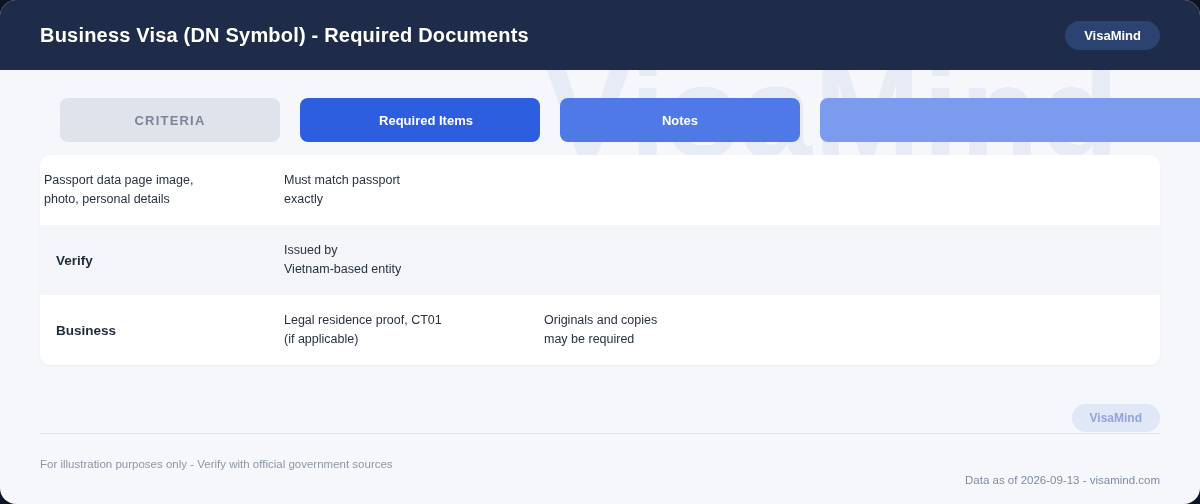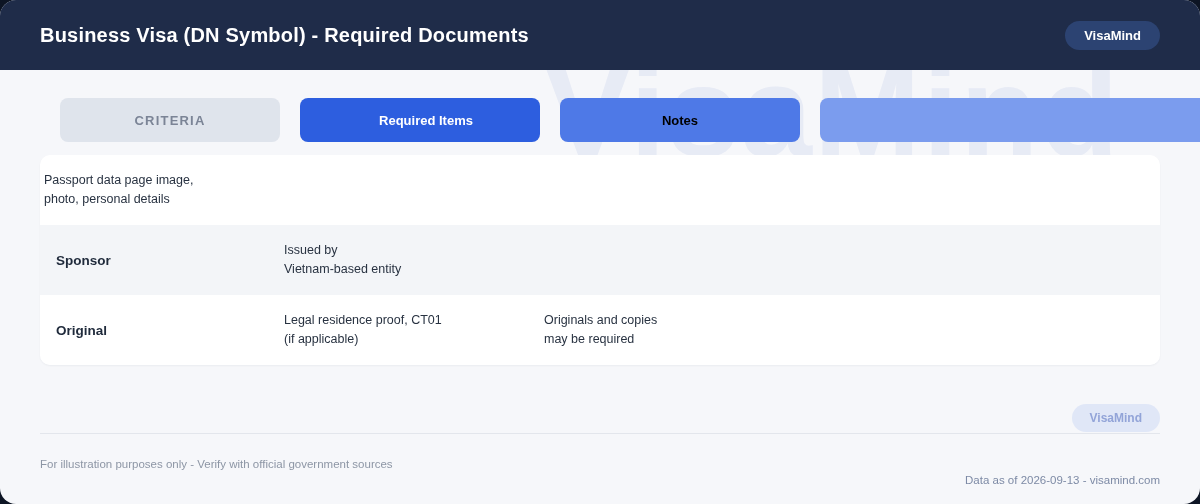--- a/index.html
+++ b/index.html
@@ -49,21 +49,21 @@
     z-index: 2;
     margin-left: 20px;
   }
   .pill {
     border-radius: 8px;
     display: flex; align-items: center; justify-content: center;
     font-size: 13px; font-weight: bold;
   }
   .pill-criteria { background: #dfe4ec; color: #7b8496; letter-spacing: 1.2px; }
   .pill-items    { background: #2d5edf; color: #ffffff; padding-left: 12px; }
-  .pill-notes    { background: #4e79e7; color: #000000; }
+  .pill-notes    { background: #4e79e7; color: #ffffff; }
   .pill-extra    { background: #7b9cee; color: #ffffff; }
   
   .table {
     position: absolute; left: 40px; top: 155px; width: 1120px;
     border-radius: 10px; overflow: hidden;
     box-shadow: 0 1px 2px rgba(20,30,60,0.05);
     z-index: 2;
   }
   .row {
     display: grid;
@@ -128,32 +128,34 @@
     <div class="pill pill-items">Required Items</div>
     <div class="pill pill-notes">Notes</div>
     <div class="pill pill-extra"></div>
   </div>
 
   <div class="table">
 
     <div class="row">
       <div class="cell-items">Passport data page image,
 photo, personal details</div>
+      <div class="cell-notes">Must match passport
+exactly</div>
       <div class="cell-extra"></div>
     </div>
 
     <div class="row alt">
-      <div class="cell-criteria">Sponsor</div>
+      <div class="cell-criteria">Verify</div>
       <div class="cell-notes">Issued by
 Vietnam-based entity</div>
       <div class="cell-extra"></div>
     </div>
 
     <div class="row">
-      <div class="cell-criteria">Original</div>
+      <div class="cell-criteria">Business</div>
       <div class="cell-items">Legal residence proof, CT01
 (if applicable)</div>
       <div class="cell-notes">Originals and copies
 may be required</div>
       <div class="cell-extra"></div>
     </div>
 
   </div>
 
   <div class="badge-bottom">VisaMind</div>

